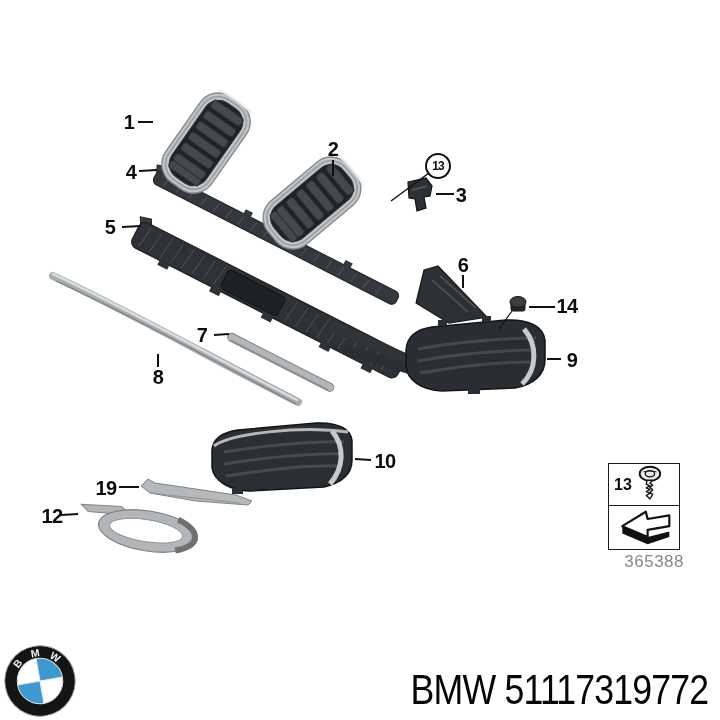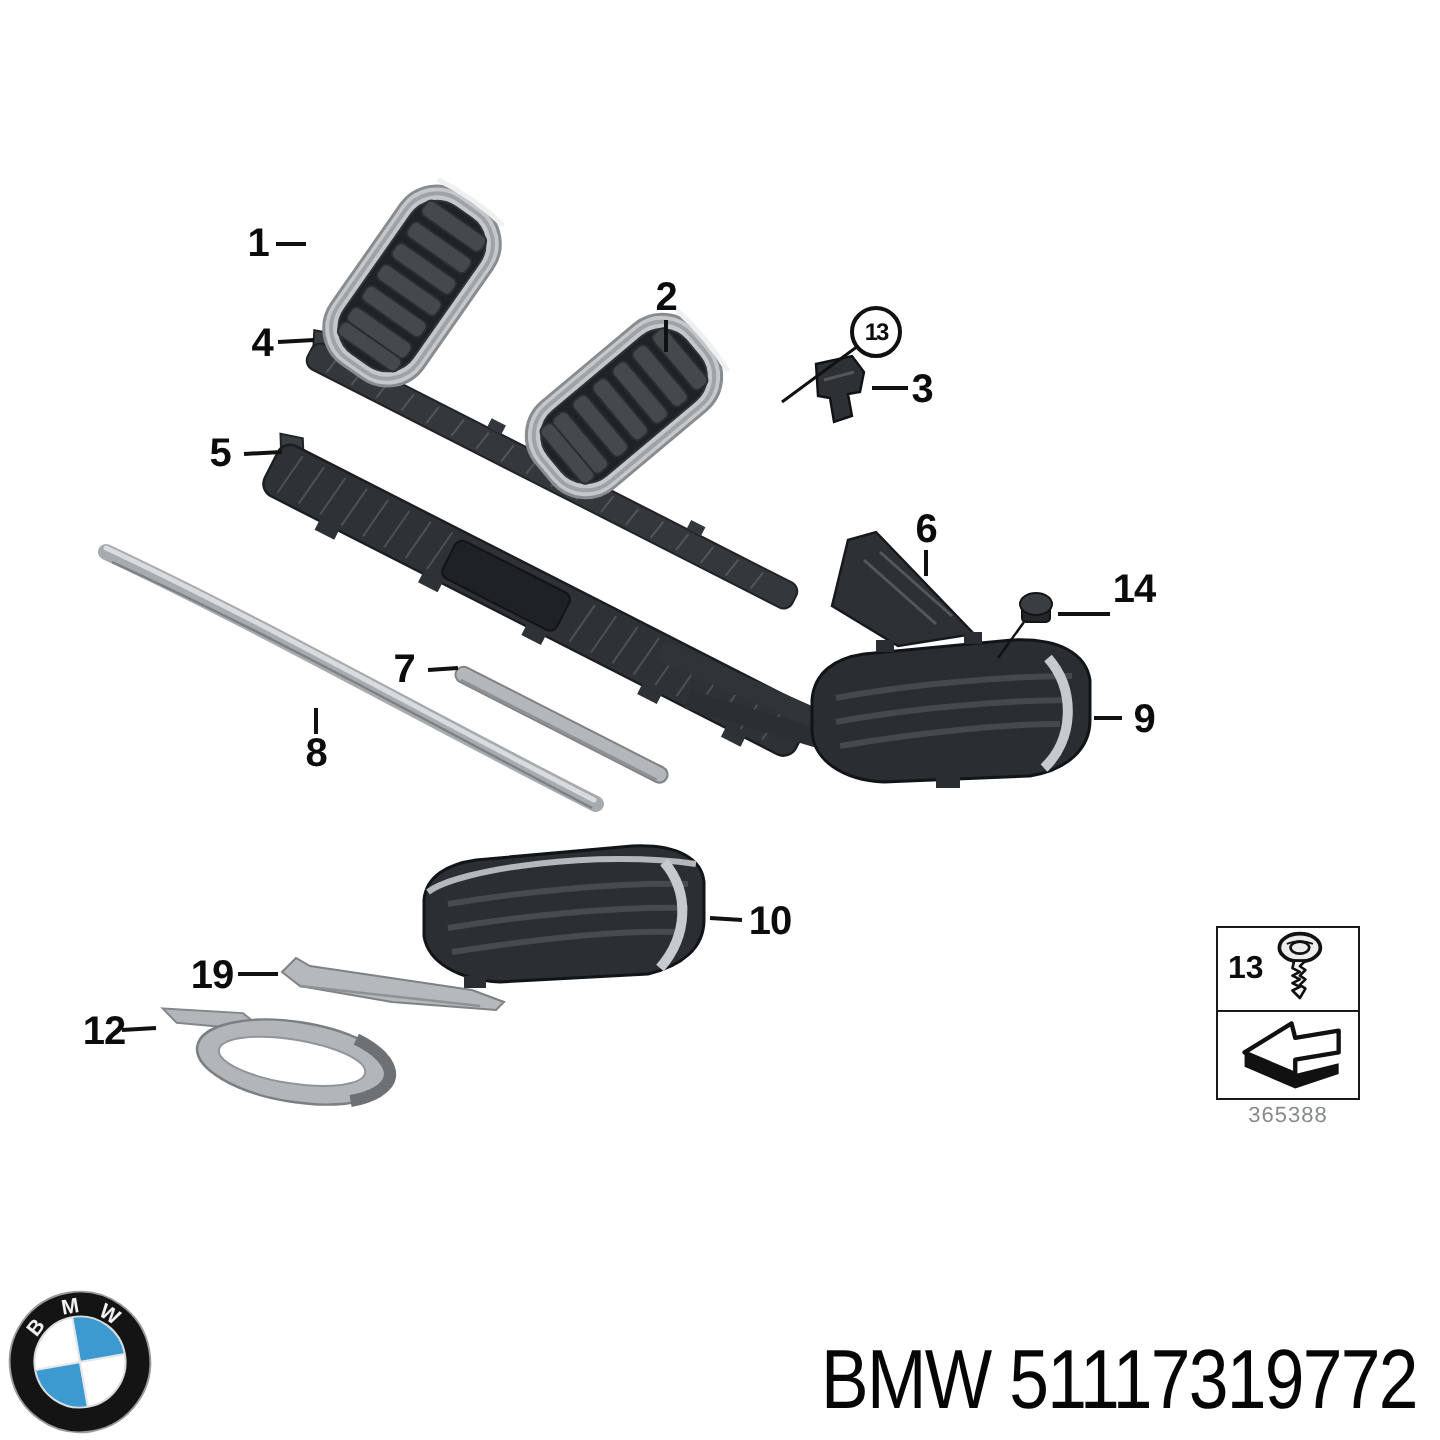--- a/index.html
+++ b/index.html
@@ -9,22 +9,22 @@
   .callout{position:absolute;transform:translate(-50%,-50%);font-weight:bold;font-size:20px;
            color:#0c0c0c;line-height:1;letter-spacing:-0.5px;}
   .callout.circled{width:22px;height:22px;border:2px solid #111;border-radius:50%;
            font-size:12px;display:flex;align-items:center;justify-content:center;letter-spacing:-1px;}
   .legend{position:absolute;left:608px;top:463px;width:72px;height:87px;border:1.5px solid #1a1a1a;
           box-sizing:border-box;display:flex;flex-direction:column;background:#fff;}
   .legend-top{height:42px;border-bottom:1.5px solid #1a1a1a;display:flex;align-items:center;box-sizing:border-box;}
   .legend-num{font-weight:bold;font-size:16px;color:#0c0c0c;margin-left:5px;}
   .legend-top svg{margin-left:3px;margin-top:1px;}
   .legend-bottom{flex:1;display:flex;align-items:center;justify-content:center;}
-  .legend-code{position:absolute;left:604px;top:552px;width:80px;text-align:center;
-               font-size:11px;color:#85898c;letter-spacing:0.5px;}
+  .legend-code{position:absolute;left:604px;top:552px;width:80px;text-align:right;
+               font-size:17px;color:#85898c;letter-spacing:0.5px;}
   .footer-text{position:absolute;right:12px;top:666px;display:flex;gap:11px;font-size:42px;
                color:#060606;font-weight:400;letter-spacing:-1px;transform:scaleX(0.85);
                transform-origin:right center;white-space:nowrap;}
   .logo-wrap{position:absolute;left:2px;top:643px;width:76px;height:76px;}
 </style>
 </head>
 <body>
 
 <div class="canvas">
 
@@ -214,21 +214,21 @@
   <div class="callout" style="left:131px;top:172px;">4</div>
   <div class="callout" style="left:110px;top:227px;">5</div>
   <div class="callout" style="left:463px;top:265px;">6</div>
   <div class="callout" style="left:202px;top:335px;">7</div>
   <div class="callout" style="left:158px;top:377px;">8</div>
   <div class="callout" style="left:572px;top:360px;">9</div>
   <div class="callout" style="left:385px;top:461px;">10</div>
   <div class="callout" style="left:106px;top:488px;">19</div>
   <div class="callout" style="left:52px;top:516px;">12</div>
   <div class="callout circled" style="left:438px;top:166px;">13</div>
-  <div class="callout" style="left:567px;top:295px;">14</div>
+  <div class="callout" style="left:567px;top:306px;">14</div>
 
   <div class="legend">
     <div class="legend-top">
       <span class="legend-num">13</span>
       <svg width="28" height="40" viewBox="0 0 30 42">
         <ellipse cx="16" cy="9" rx="11" ry="7.5" fill="#ececec" stroke="#111" stroke-width="2"></ellipse>
         <ellipse cx="16" cy="9" rx="5" ry="3.2" fill="none" stroke="#111" stroke-width="1.4"></ellipse>
         <path d="M9,7 Q16,4 23,7" fill="none" stroke="#111" stroke-width="1"></path>
         <path d="M13,16 L12,20 L16,22 L12,24 L16,26 L12,28 L16,30 L12,32 L16,36 L19,31 L16,29 L19,26 L16,24 L19,21 L16,19 L19,16 Z" fill="#f4f4f4" stroke="#111" stroke-width="1.4" stroke-linejoin="round"></path>
       </svg>

